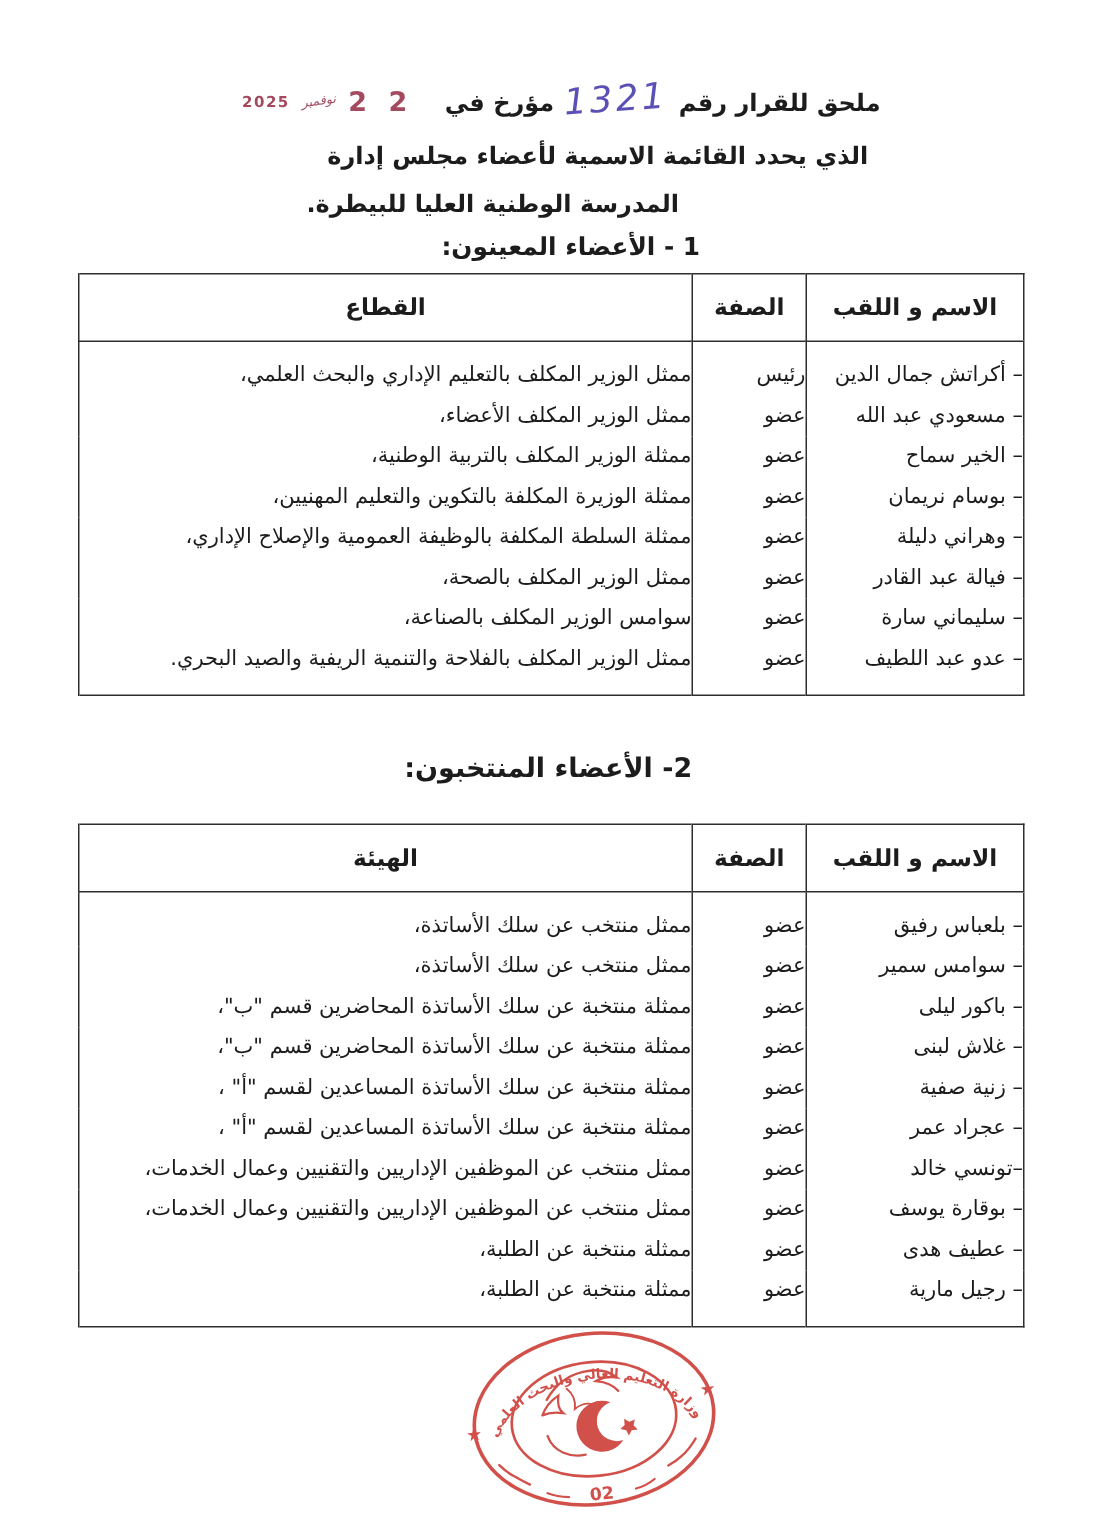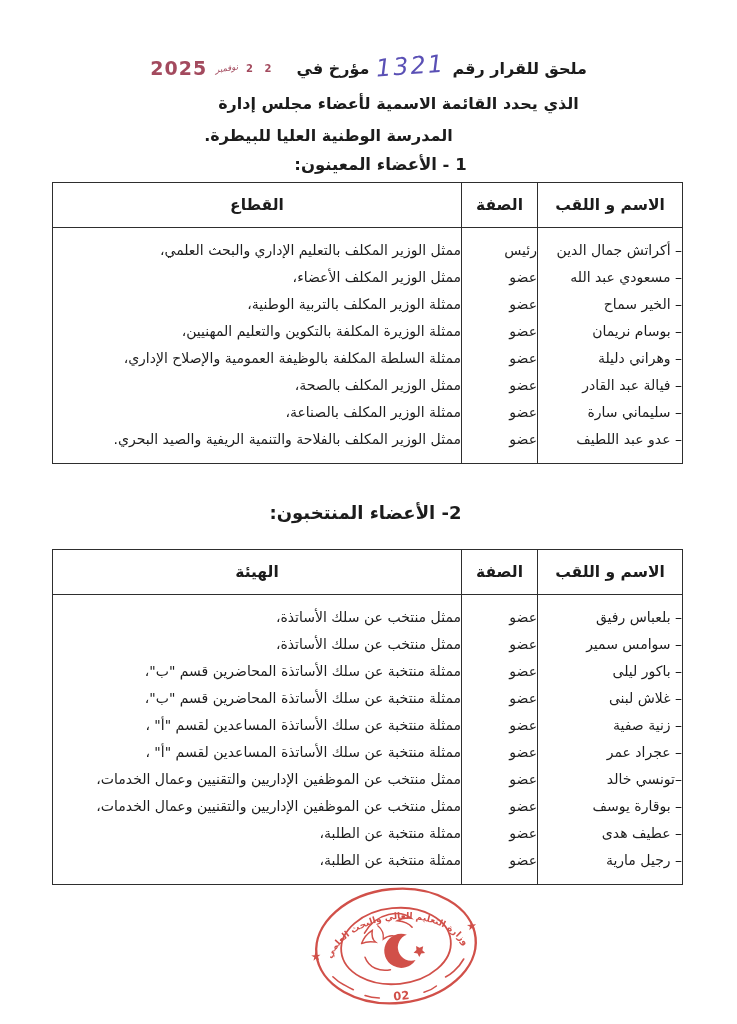--- a/index.html
+++ b/index.html
@@ -18,23 +18,23 @@
   }
   .handwritten{
     color:#5a50b5;font-size:24px;font-weight:400;font-style:italic;
     letter-spacing:2px;transform:rotate(-4deg) translateY(-2px);
     font-family:"DejaVu Sans", sans-serif;
   }
   .datestamp{
     direction:rtl;display:flex;align-items:center;gap:8px;
     color:#a34a5e;margin-right:14px;font-weight:bold;
   }
-  .datestamp .day{font-size:10px;letter-spacing:4px;}
+  .datestamp .day{font-size:18px;letter-spacing:4px;}
   .datestamp .month{font-size:8.5px;font-style:italic;transform:rotate(-8deg);font-weight:400;}
-  .datestamp .year{font-size:19px;letter-spacing:1px;}
+  .datestamp .year{font-size:10px;letter-spacing:1px;}
 
   .title-line2,.title-line3{
     direction:rtl;text-align:center;font-weight:bold;font-size:16px;
     letter-spacing:.3px;
   }
   .title-line2{margin-top:10px;transform:translateX(30px);}
   .title-line3{margin-top:13px;transform:translateX(-40px);}
 
   .sec-heading{
     direction:rtl;text-align:center;font-weight:bold;font-size:16.5px;
@@ -136,21 +136,21 @@
           <td class="col-sector">ممثلة السلطة المكلفة بالوظيفة العمومية والإصلاح الإداري،</td>
         </tr>
         <tr>
           <td class="col-name">– فيالة عبد القادر</td>
           <td class="col-role">عضو</td>
           <td class="col-sector">ممثل الوزير المكلف بالصحة،</td>
         </tr>
         <tr>
           <td class="col-name">– سليماني سارة</td>
           <td class="col-role">عضو</td>
-          <td class="col-sector">ممثلة الوزير المكلف بالصناعة،</td>
+          <td class="col-sector">سوامس الوزير المكلف بالصناعة،</td>
         </tr>
         <tr>
           <td class="col-name">– عدو عبد اللطيف</td>
           <td class="col-role">عضو</td>
           <td class="col-sector">ممثل الوزير المكلف بالفلاحة والتنمية الريفية والصيد البحري.</td>
         </tr>
       </tbody>
   </table>
 
   <div class="sec-heading second">2- الأعضاء المنتخبون:</div>

